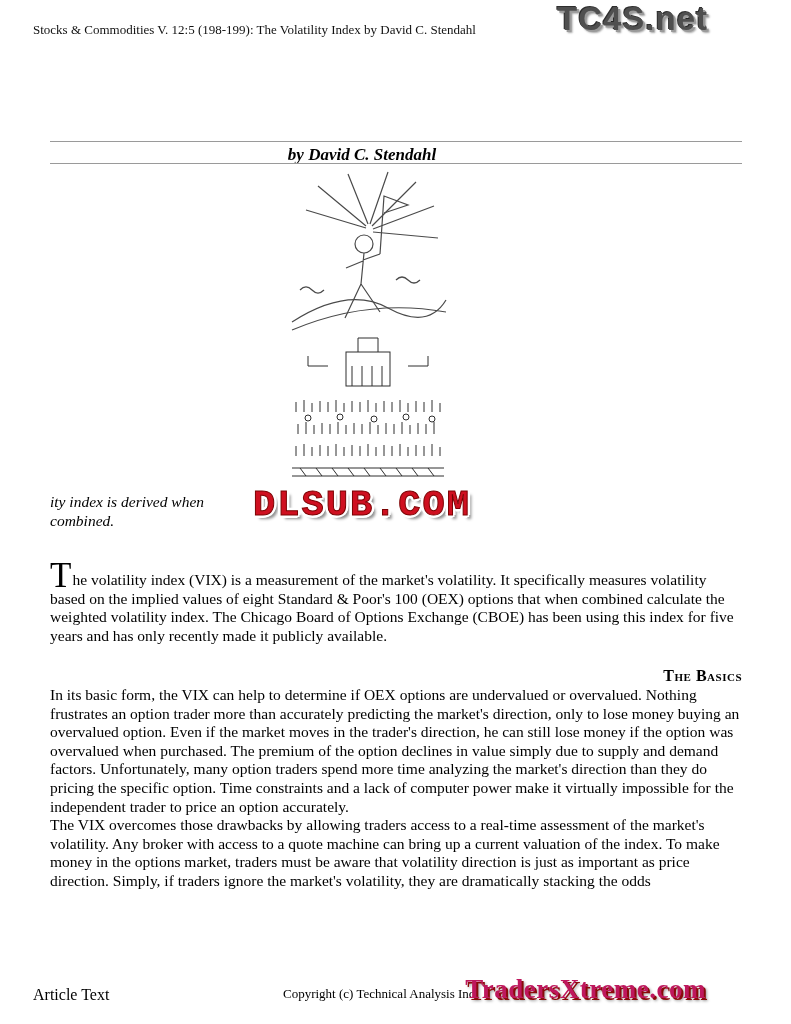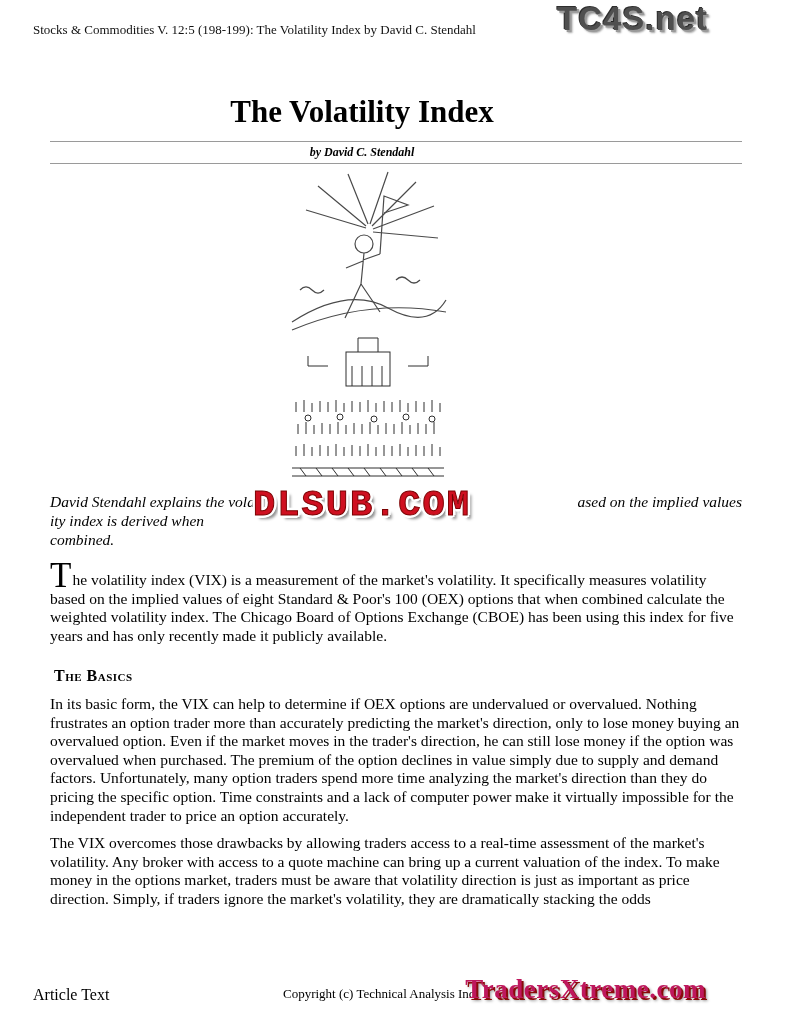--- a/index.html
+++ b/index.html
@@ -31,21 +31,21 @@
     position:absolute; top:94px; left:0; width:100%;
     text-align:center; font-weight:bold; font-size:31px;
   }
 
   .rule { position:absolute; left:50px; width:692px; height:1px; background:#9a9a9a; }
   .rule-top { top:141px; }
   .rule-bottom { top:163px; }
 
   .byline {
     position:absolute; top:145px; left:0; width:100%;
-    text-align:center; font-size:12px; font-weight:bold; font-style:italic;
+    text-align:center; font-size:17px; font-weight:bold; font-style:italic;
   }
 
   .illustration {
     position:absolute; left:288px; top:168px; width:160px; height:322px;
   }
 
   .abstract {
     position:absolute; left:50px; top:492px; width:692px;
     font-style:italic; font-size:15.5px; line-height:19px;
   }
@@ -67,23 +67,23 @@
 
   .article-body {
     position:absolute; left:50px; top:566px; width:692px;
     font-size:15.5px; line-height:18.6px;
   }
   .dropcap {
     font-size:35px; line-height:20px; vertical-align:-2px; padding-right:1px;
   }
   .section-heading {
     font-variant:small-caps; font-weight:bold; font-size:16px;
-    margin-top:22px; padding-left:4px; letter-spacing:0.5px;
+    margin-top:22px; padding-left:4px; letter-spacing:0.5px;text-align:right;
   }
-  .article-body p.body-para { margin-top:9px; }
+  .article-body p.body-para { }
 
   .footer-left {
     position:absolute; left:33px; top:986px; font-size:16px;
   }
   .footer-copyright {
     position:absolute; left:283px; top:986px; font-size:13px; white-space:nowrap;
   }
   .tradersxtreme-logo {
     position:absolute; right:18px; top:974px;
     font-family:"Liberation Serif", serif;
@@ -95,21 +95,20 @@
 </style>
 </head>
 <body>
 
 <div class="page">
 
   <div class="top-citation">Stocks &amp; Commodities V. 12:5 (198-199): The Volatility Index by David C. Stendahl</div>
 
   <div class="tc4s-logo">TC4S.net</div>
 
-  <h1 class="article-title">The Volatility Index</h1>
 
   <div class="rule rule-top"></div>
   <div class="byline">by David C. Stendahl</div>
   <div class="rule rule-bottom"></div>
 
   <div class="illustration">
     <svg width="160" height="322" viewBox="0 0 160 322" xmlns="http://www.w3.org/2000/svg">
 
       <g stroke="#4a4a4a" stroke-width="1.2" fill="none">
         <path d="M78 60 L18 42 M78 58 L30 18 M80 56 L60 6 M82 56 L100 4 M84 58 L128 14 M85 61 L146 38 M85 64 L150 70"></path>
@@ -133,24 +132,20 @@
           <circle cx="86" cy="251" r="3"></circle>
           <circle cx="118" cy="249" r="3"></circle>
           <circle cx="144" cy="251" r="3"></circle>
         <path d="M4 300 H156 M4 308 H156"></path>
         <path d="M12 300 l6 8 M28 300 l6 8 M44 300 l6 8 M60 300 l6 8 M76 300 l6 8 M92 300 l6 8 M108 300 l6 8 M124 300 l6 8 M140 300 l6 8"></path>
       </g>
     </svg>
   </div>
 
   <div class="abstract">
-    <div class="split-line">
-      <span>David Stendahl explains the vola</span>
-      <span>ased on the implied values</span>
-    </div>
     <div class="split-line narrow">
       <span>ity index is derived when</span>
     </div>
     <div>combined.</div>
   </div>
 
   <div class="watermark">DLSUB.COM</div>
 
   <div class="article-body">
     <p><span class="dropcap">T</span><span>he volatility index (VIX) is a measurement of the market's volatility. It specifically measures volatility based on the implied values of eight Standard &amp; Poor's 100 (OEX) options that when combined calculate the weighted volatility index. The Chicago Board of Options Exchange (CBOE) has been using this index for five years and has only recently made it publicly available.</span></p>

